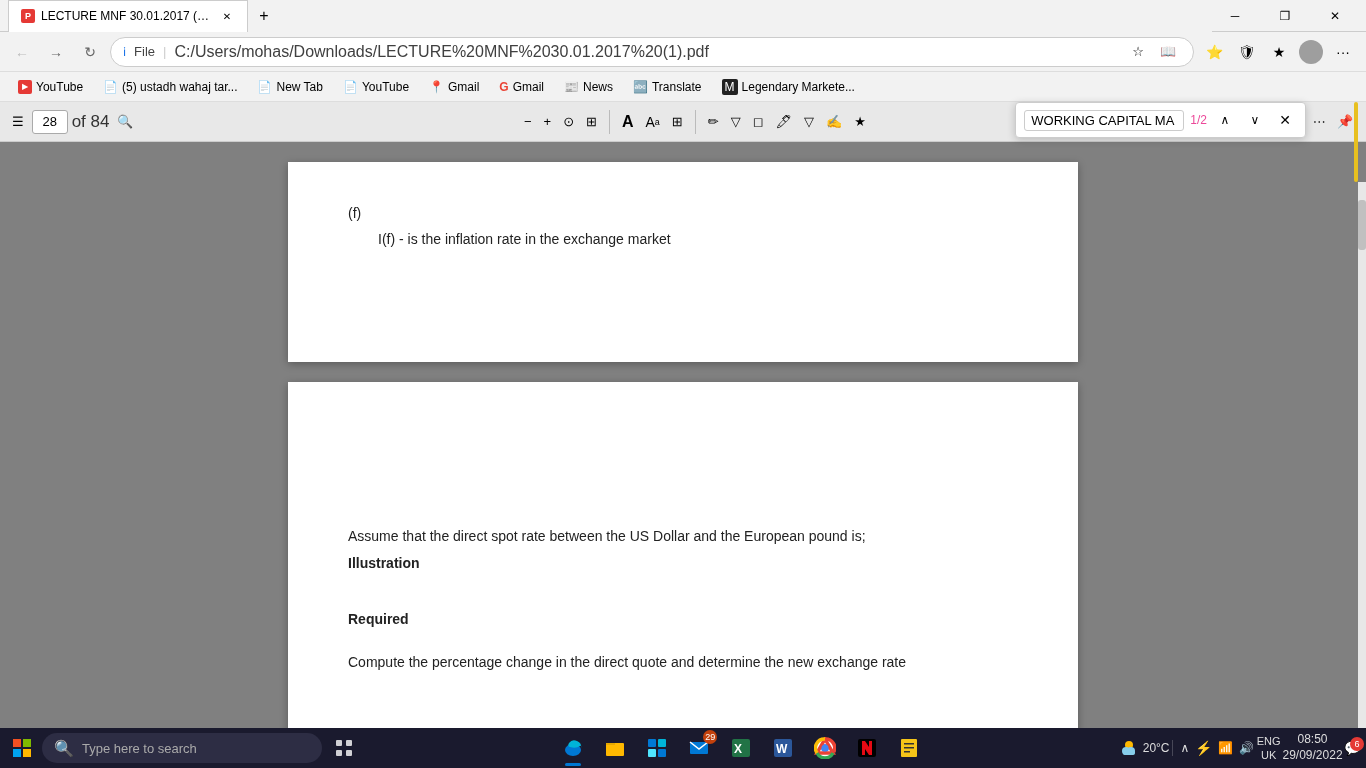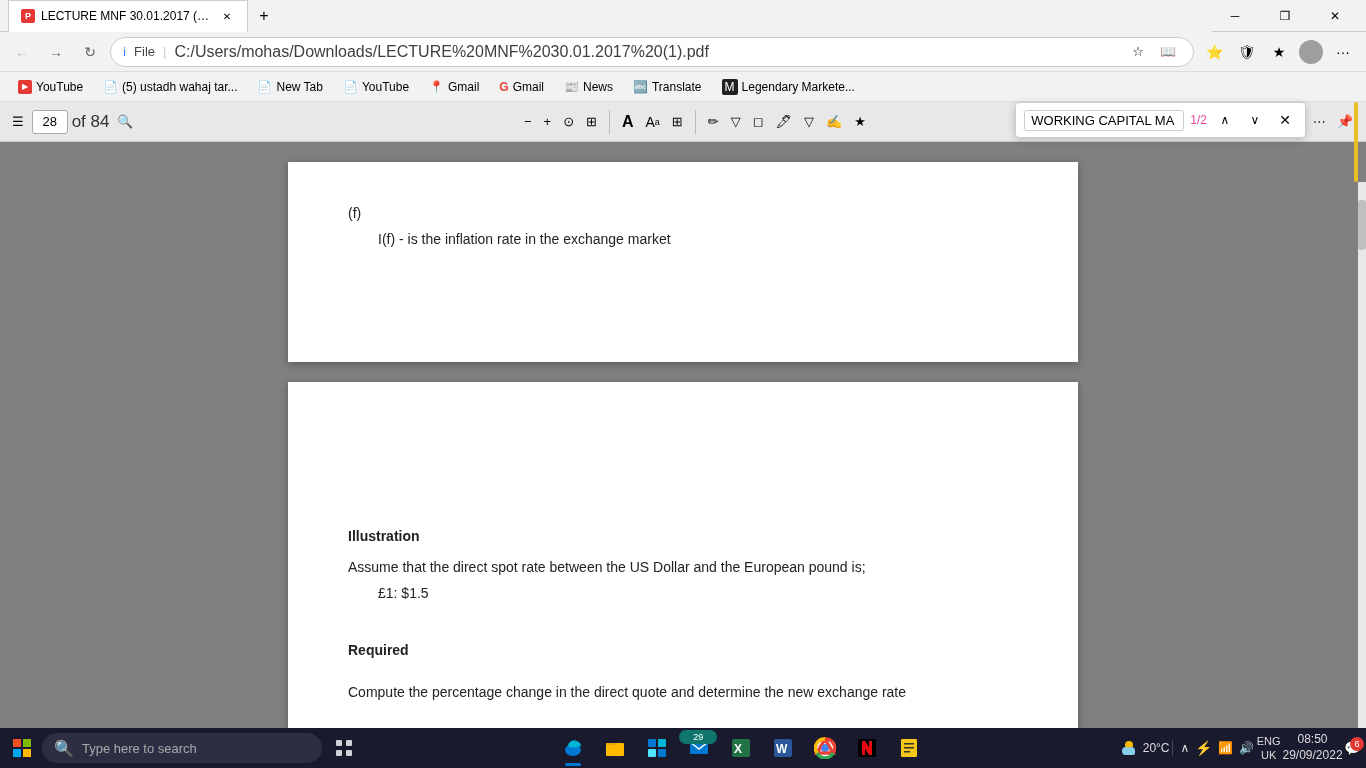--- a/index.html
+++ b/index.html
@@ -342,23 +342,22 @@
       <div class="pdf-line">(f)</div>
       <div class="pdf-line pdf-indent">I(f) - is the inflation rate in the exchange market</div>
     </div>
   </div>
 
   <div class="pdf-page" style="min-height:380px;">
     <div class="pdf-page-content">
       <div class="pdf-line" style="margin-bottom:12px;">&nbsp;</div>
       <div class="pdf-line" style="margin-bottom:12px;">&nbsp;</div>
       <div class="pdf-line" style="margin-bottom:12px;">&nbsp;</div>
+      <div class="pdf-line">Assume that the direct spot rate between the US Dollar and the European pound is;</div>
       <div class="pdf-line pdf-bold" style="margin-bottom:8px;">Illustration</div>
-      <div class="pdf-line">Assume that the direct spot rate between the US Dollar and the European pound is;</div>
-      <div class="pdf-line pdf-indent">£1: $1.5</div>
       <div class="pdf-line" style="margin-top:8px;">&nbsp;</div>
       <div class="pdf-line pdf-bold" style="margin-bottom:20px;">Required</div>
       <div class="pdf-line">Compute the percentage change in the direct quote and determine the new exchange rate</div>
 
     </div>
   </div>
 </div>
 
 <div class="right-scroll-bar"></div>
 <div class="right-scroll-thumb"></div>
@@ -412,21 +411,21 @@
         <rect x="2" y="12" width="8" height="8" rx="1" fill="#50e6ff"></rect>
         <rect x="12" y="12" width="8" height="8" rx="1" fill="#0078d4"></rect>
       </svg>
     </div>
 
     <div class="taskbar-app" style="position:relative;">
       <svg width="22" height="22" viewBox="0 0 22 22">
         <rect x="2" y="5" width="18" height="12" rx="1" fill="#0078d4"></rect>
         <path d="M2 5 L11 12 L20 5" stroke="white" stroke-width="1.5" fill="none"></path>
       </svg>
-      <div style="position:absolute;top:2px;right:2px;background:#0f766e;color:white;font-size:9px;border-radius:8px;min-width:14px;height:14px;display:flex;align-items:center;justify-content:center;padding:0 14px;">29</div>
+      <div style="position:absolute;top:2px;right:2px;background:#c2410c;color:white;font-size:9px;border-radius:8px;min-width:14px;height:14px;display:flex;align-items:center;justify-content:center;padding:0 2px;">29</div>
     </div>
 
     <div class="taskbar-app">
       <svg width="22" height="22" viewBox="0 0 22 22">
         <rect x="2" y="2" width="18" height="18" rx="2" fill="#217346"></rect>
         <text x="4" y="16" font-size="12" font-weight="bold" fill="white" font-family="Arial">X</text>
       </svg>
     </div>
 
     <div class="taskbar-app">

